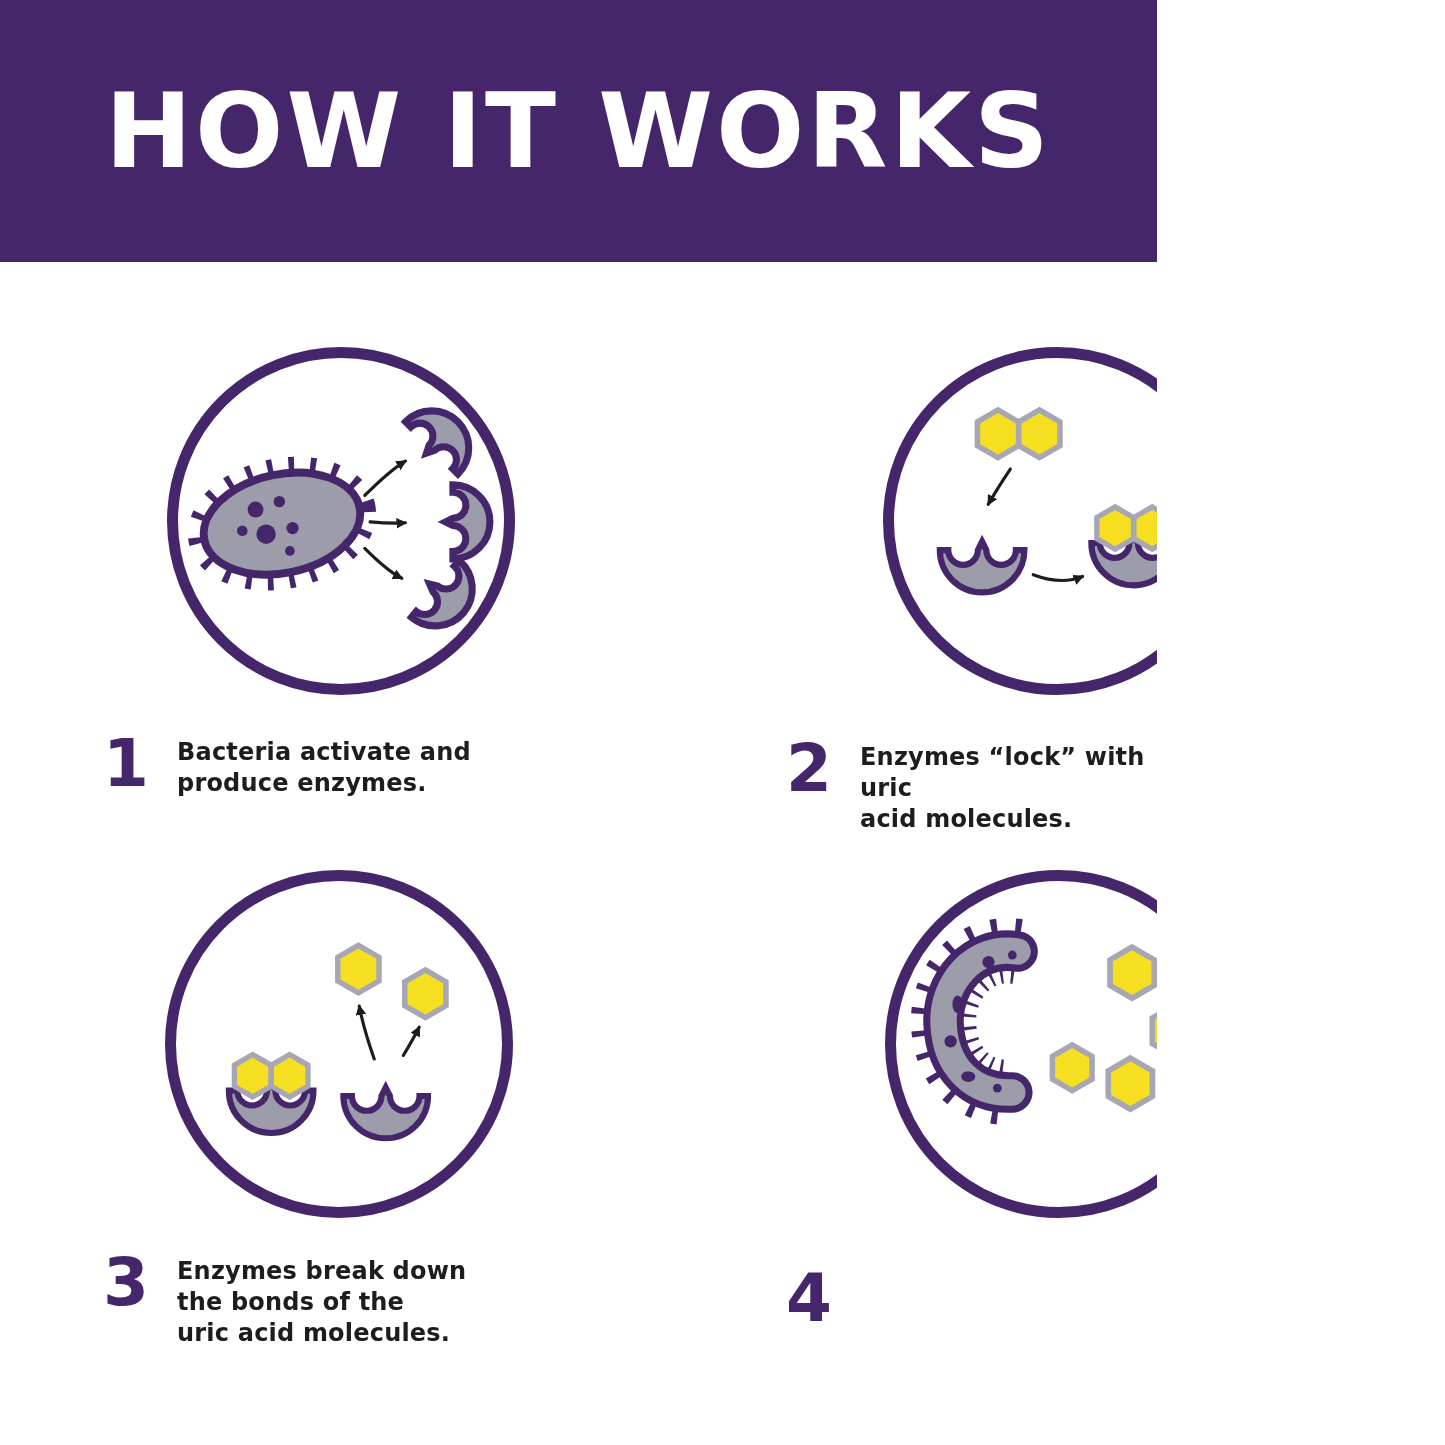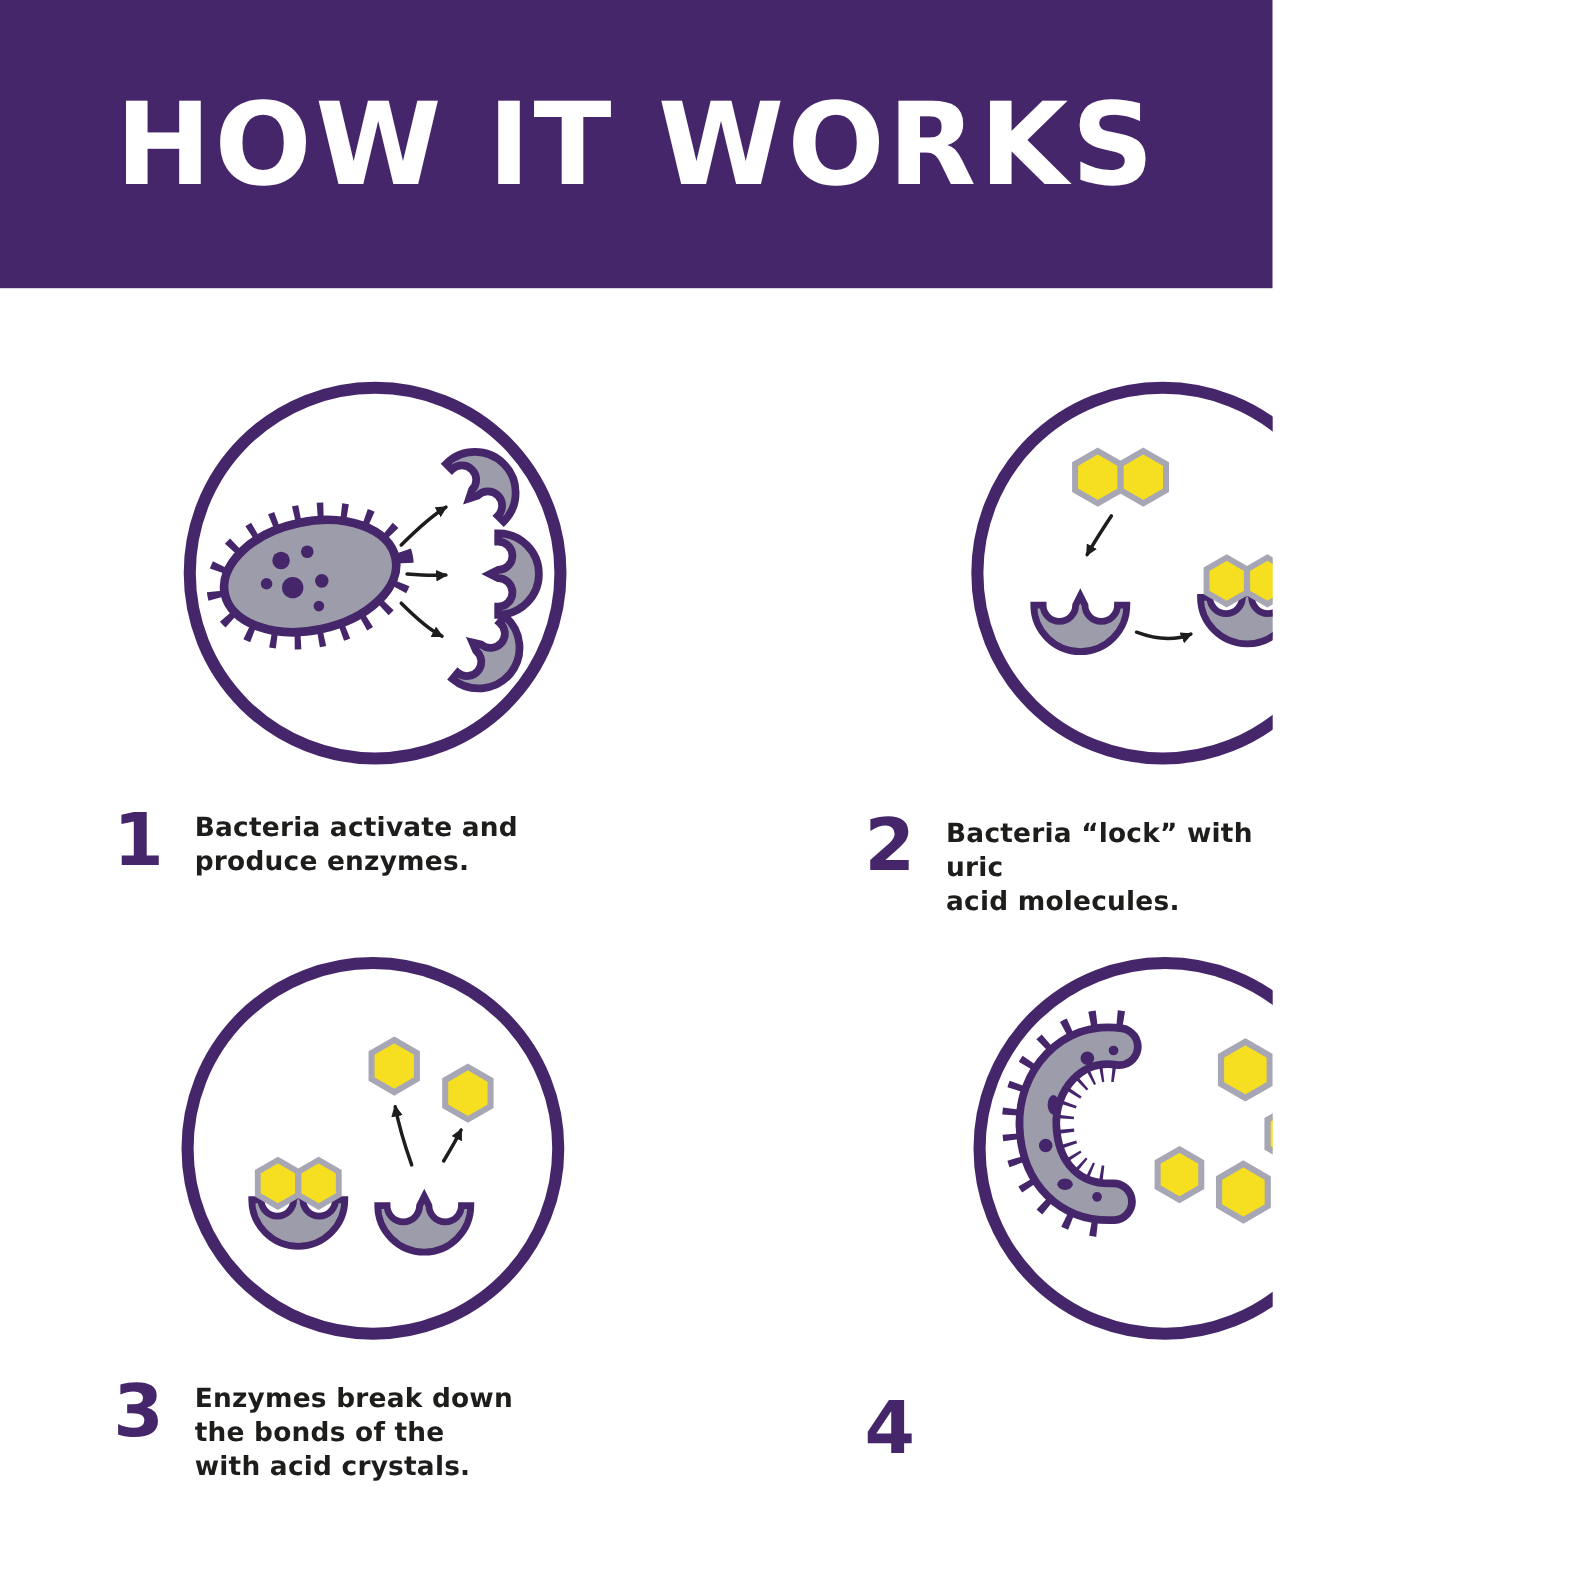--- a/index.html
+++ b/index.html
@@ -165,28 +165,28 @@
   </div>
 
   <div class="caption cap1">
     <div class="num">1</div>
     <div class="txt">Bacteria activate and
 produce enzymes.</div>
   </div>
 
   <div class="caption cap2">
     <div class="num">2</div>
-    <div class="txt">Bacteria “lock” with uric
+    <div class="txt">Enzymes “lock” with uric
 acid molecules.</div>
   </div>
 
   <div class="caption cap3">
     <div class="num">3</div>
     <div class="txt">Enzymes break down
 the bonds of the
-with acid crystals.</div>
+uric acid molecules.</div>
   </div>
 
   <div class="caption cap4">
     <div class="num">4</div>
   </div>
 
 </div>
 
 </body></html>

